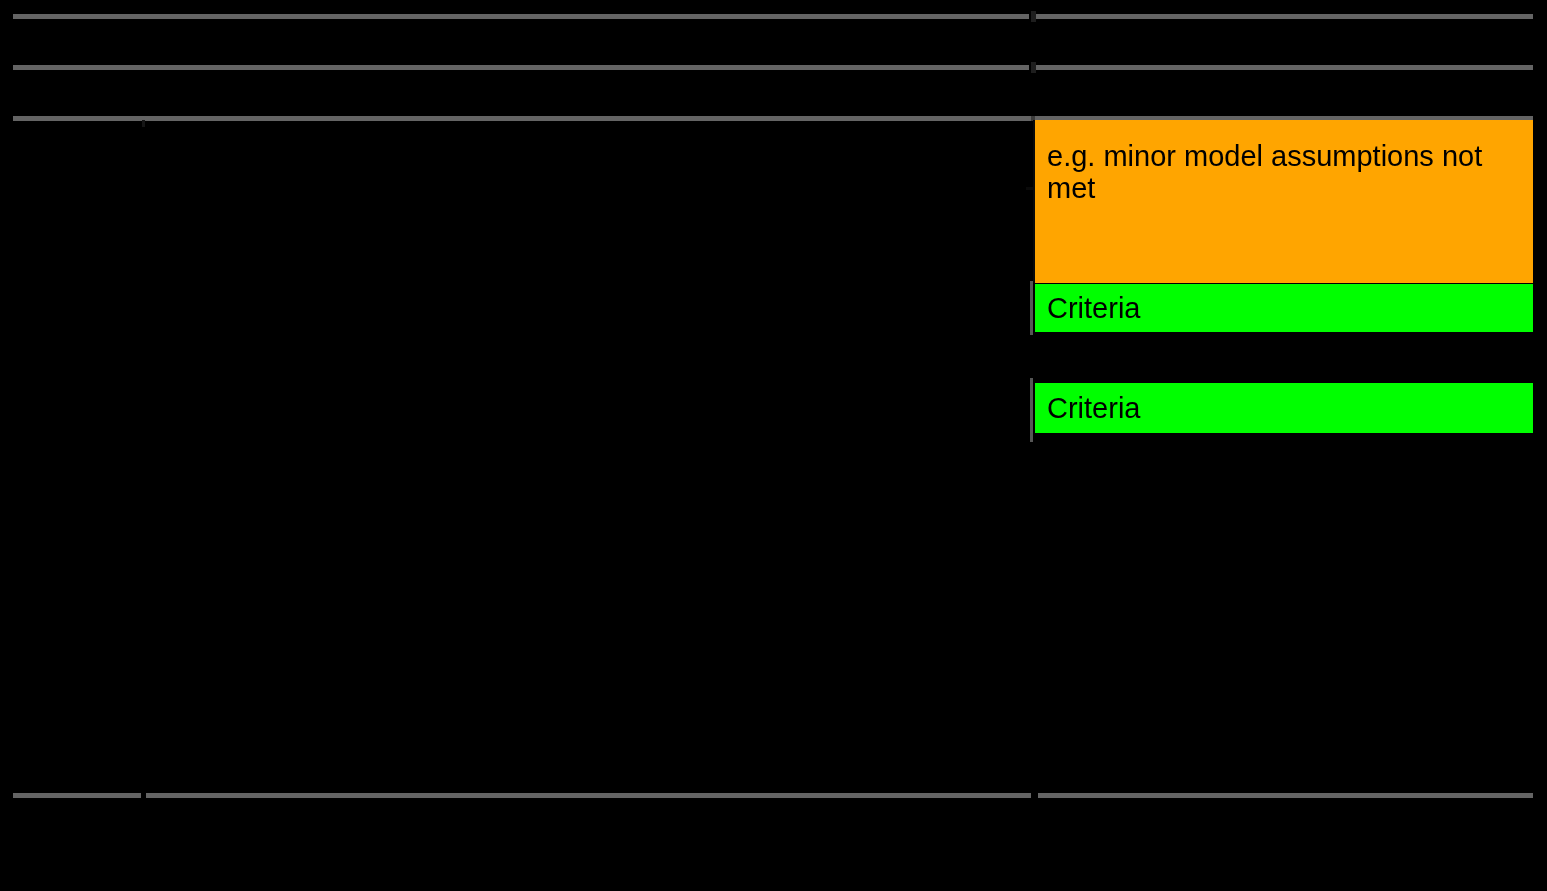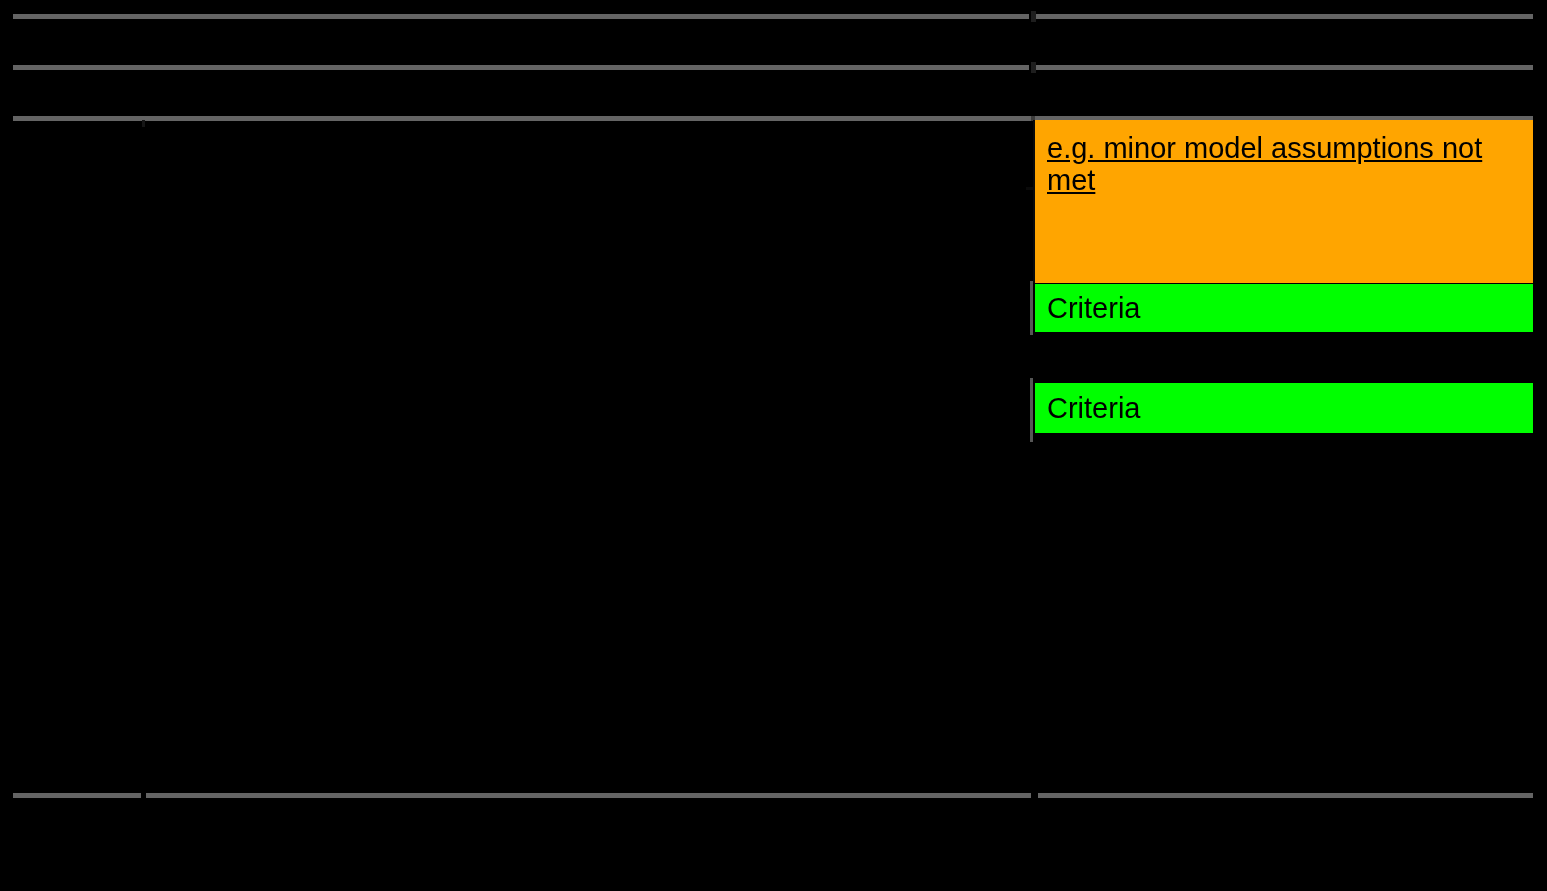--- a/index.html
+++ b/index.html
@@ -67,21 +67,21 @@
     color: #000000;
     font-size: 29px;
     line-height: 32px;
     overflow: hidden;
   }
   .examples-cell p {
     margin: 0;
     padding: 0 0 0 12px;
     width: 470px;
   }
-  .examples-cell p.first { margin-top: 12px; text-decoration: underline; }
+  .examples-cell p.first { margin-top: 20px; }
   .examples-cell p.second { margin-top: 20px; }
 
   .criteria-cell {
     position: absolute;
     left: 1035px;
     width: 498px;
     background: #00FF00;
     color: #000000;
     font-size: 29px;
     line-height: 32px;

